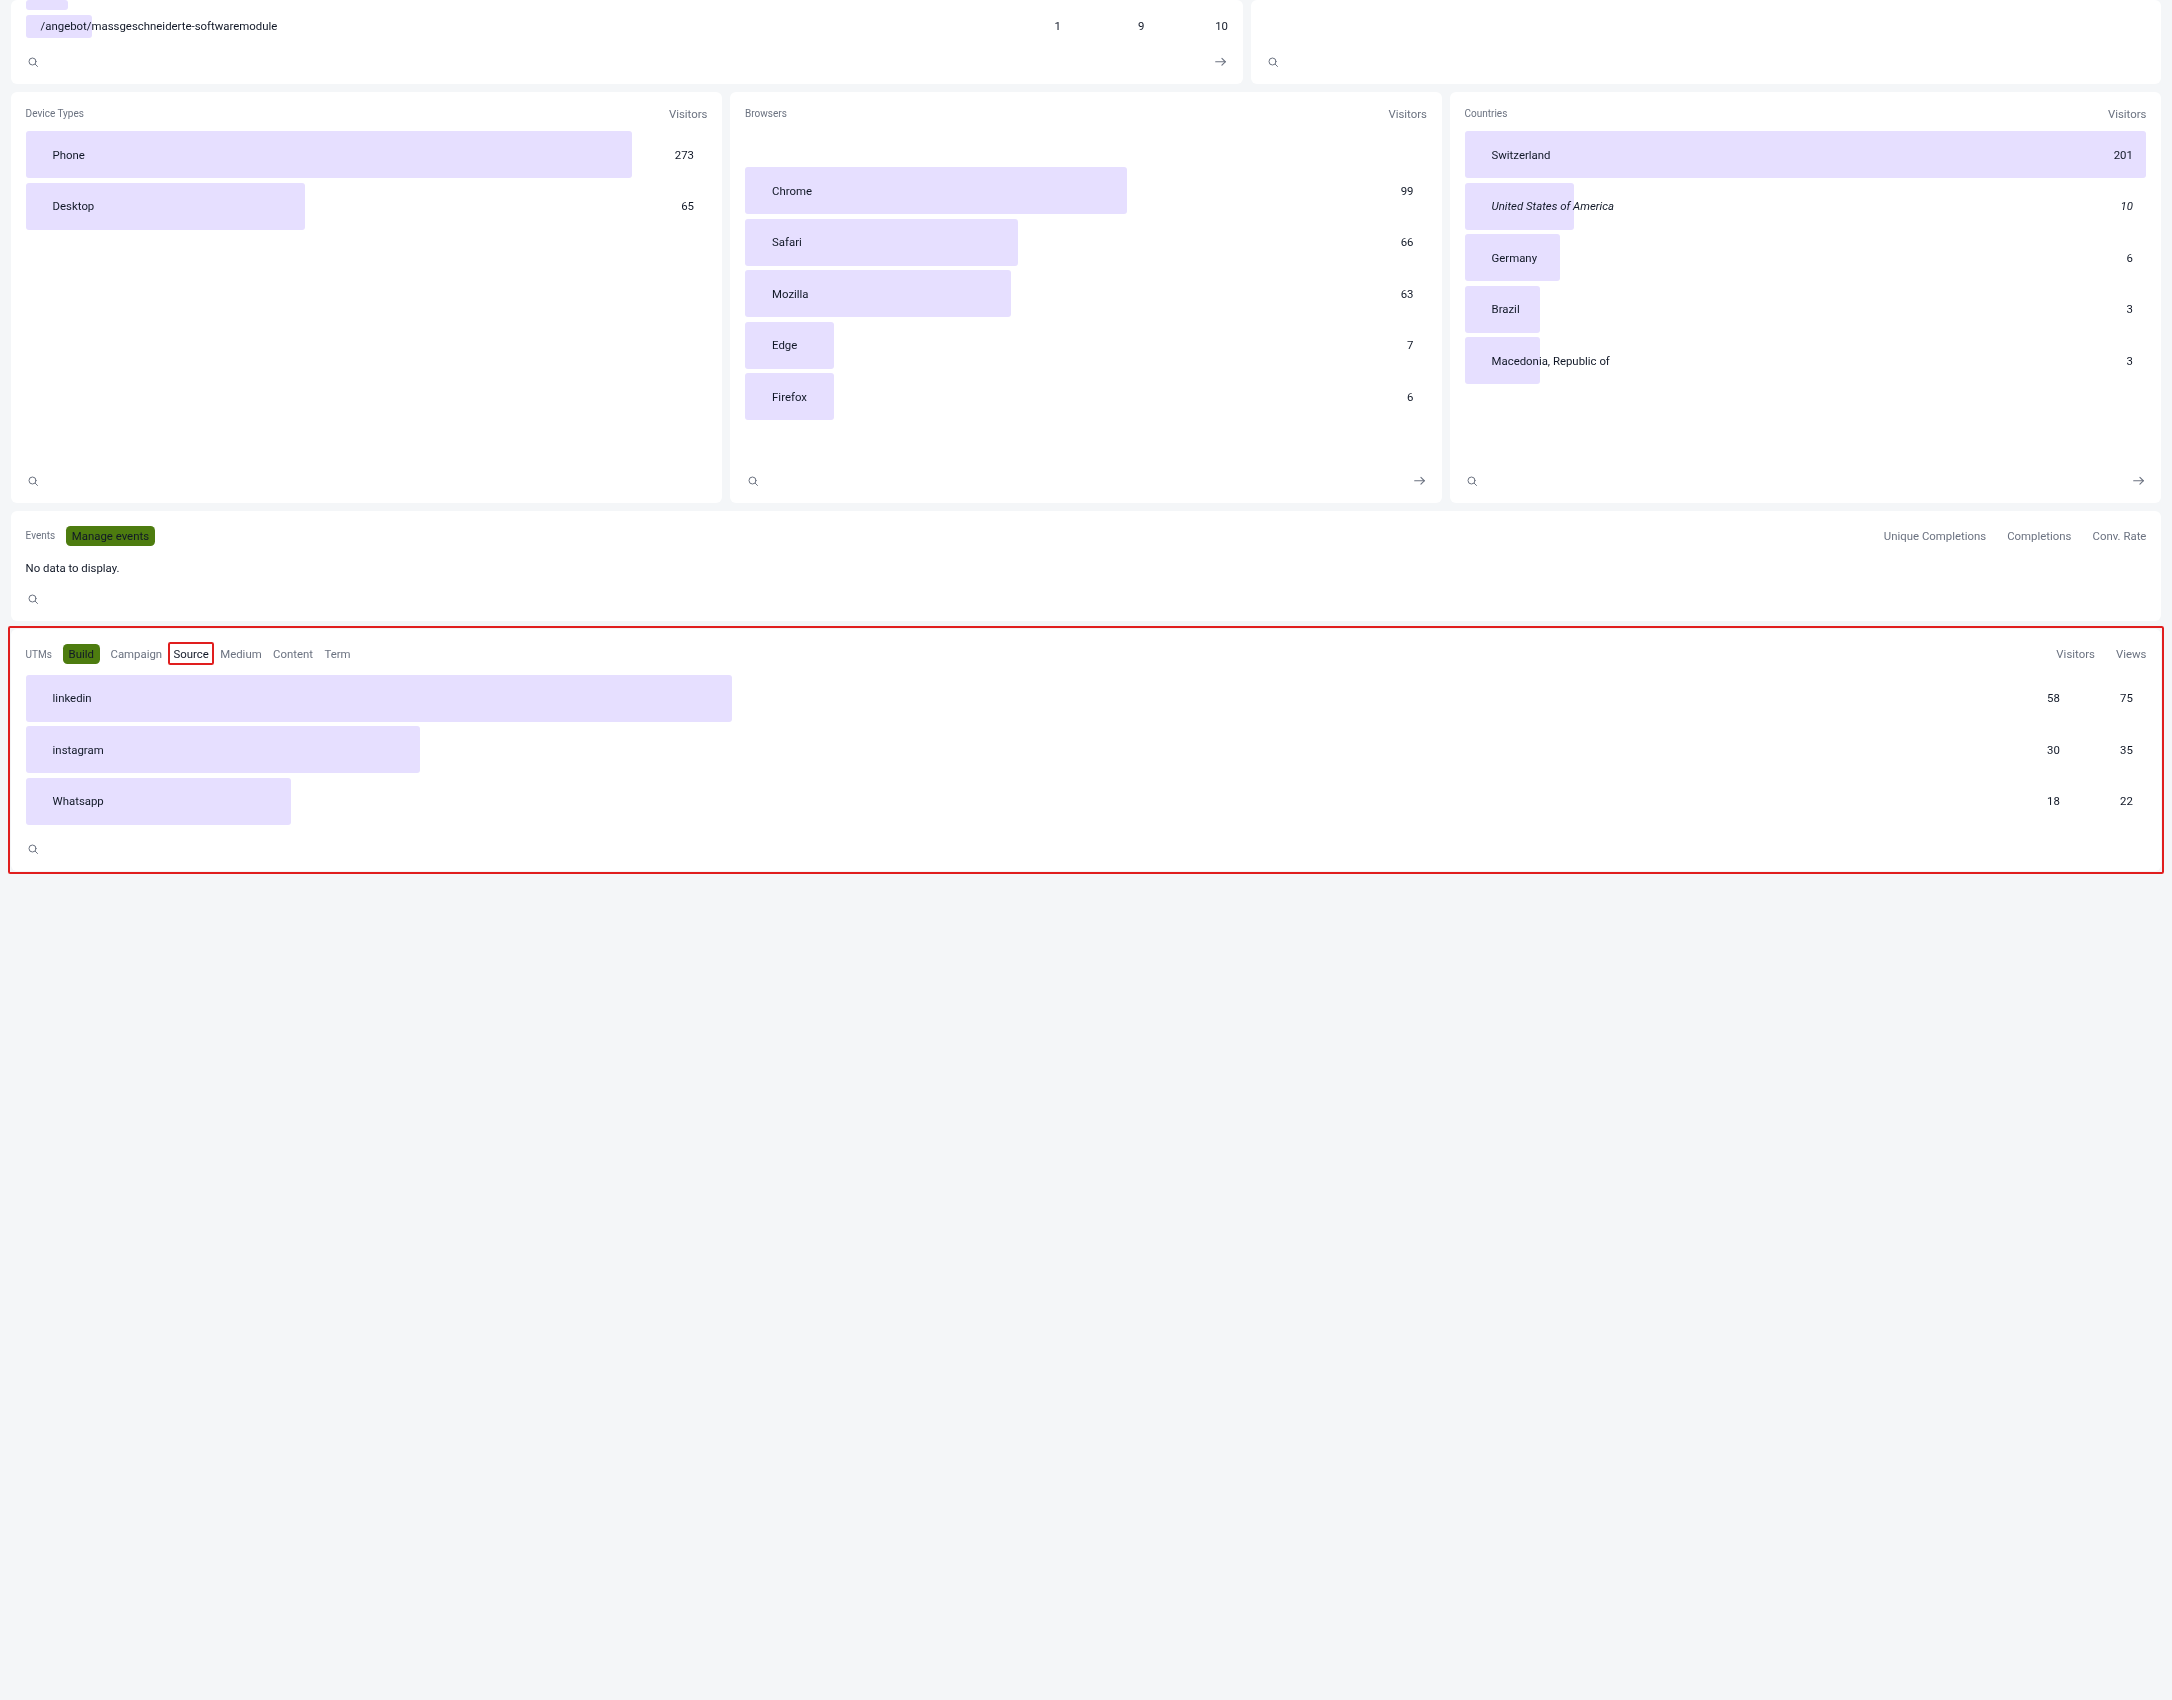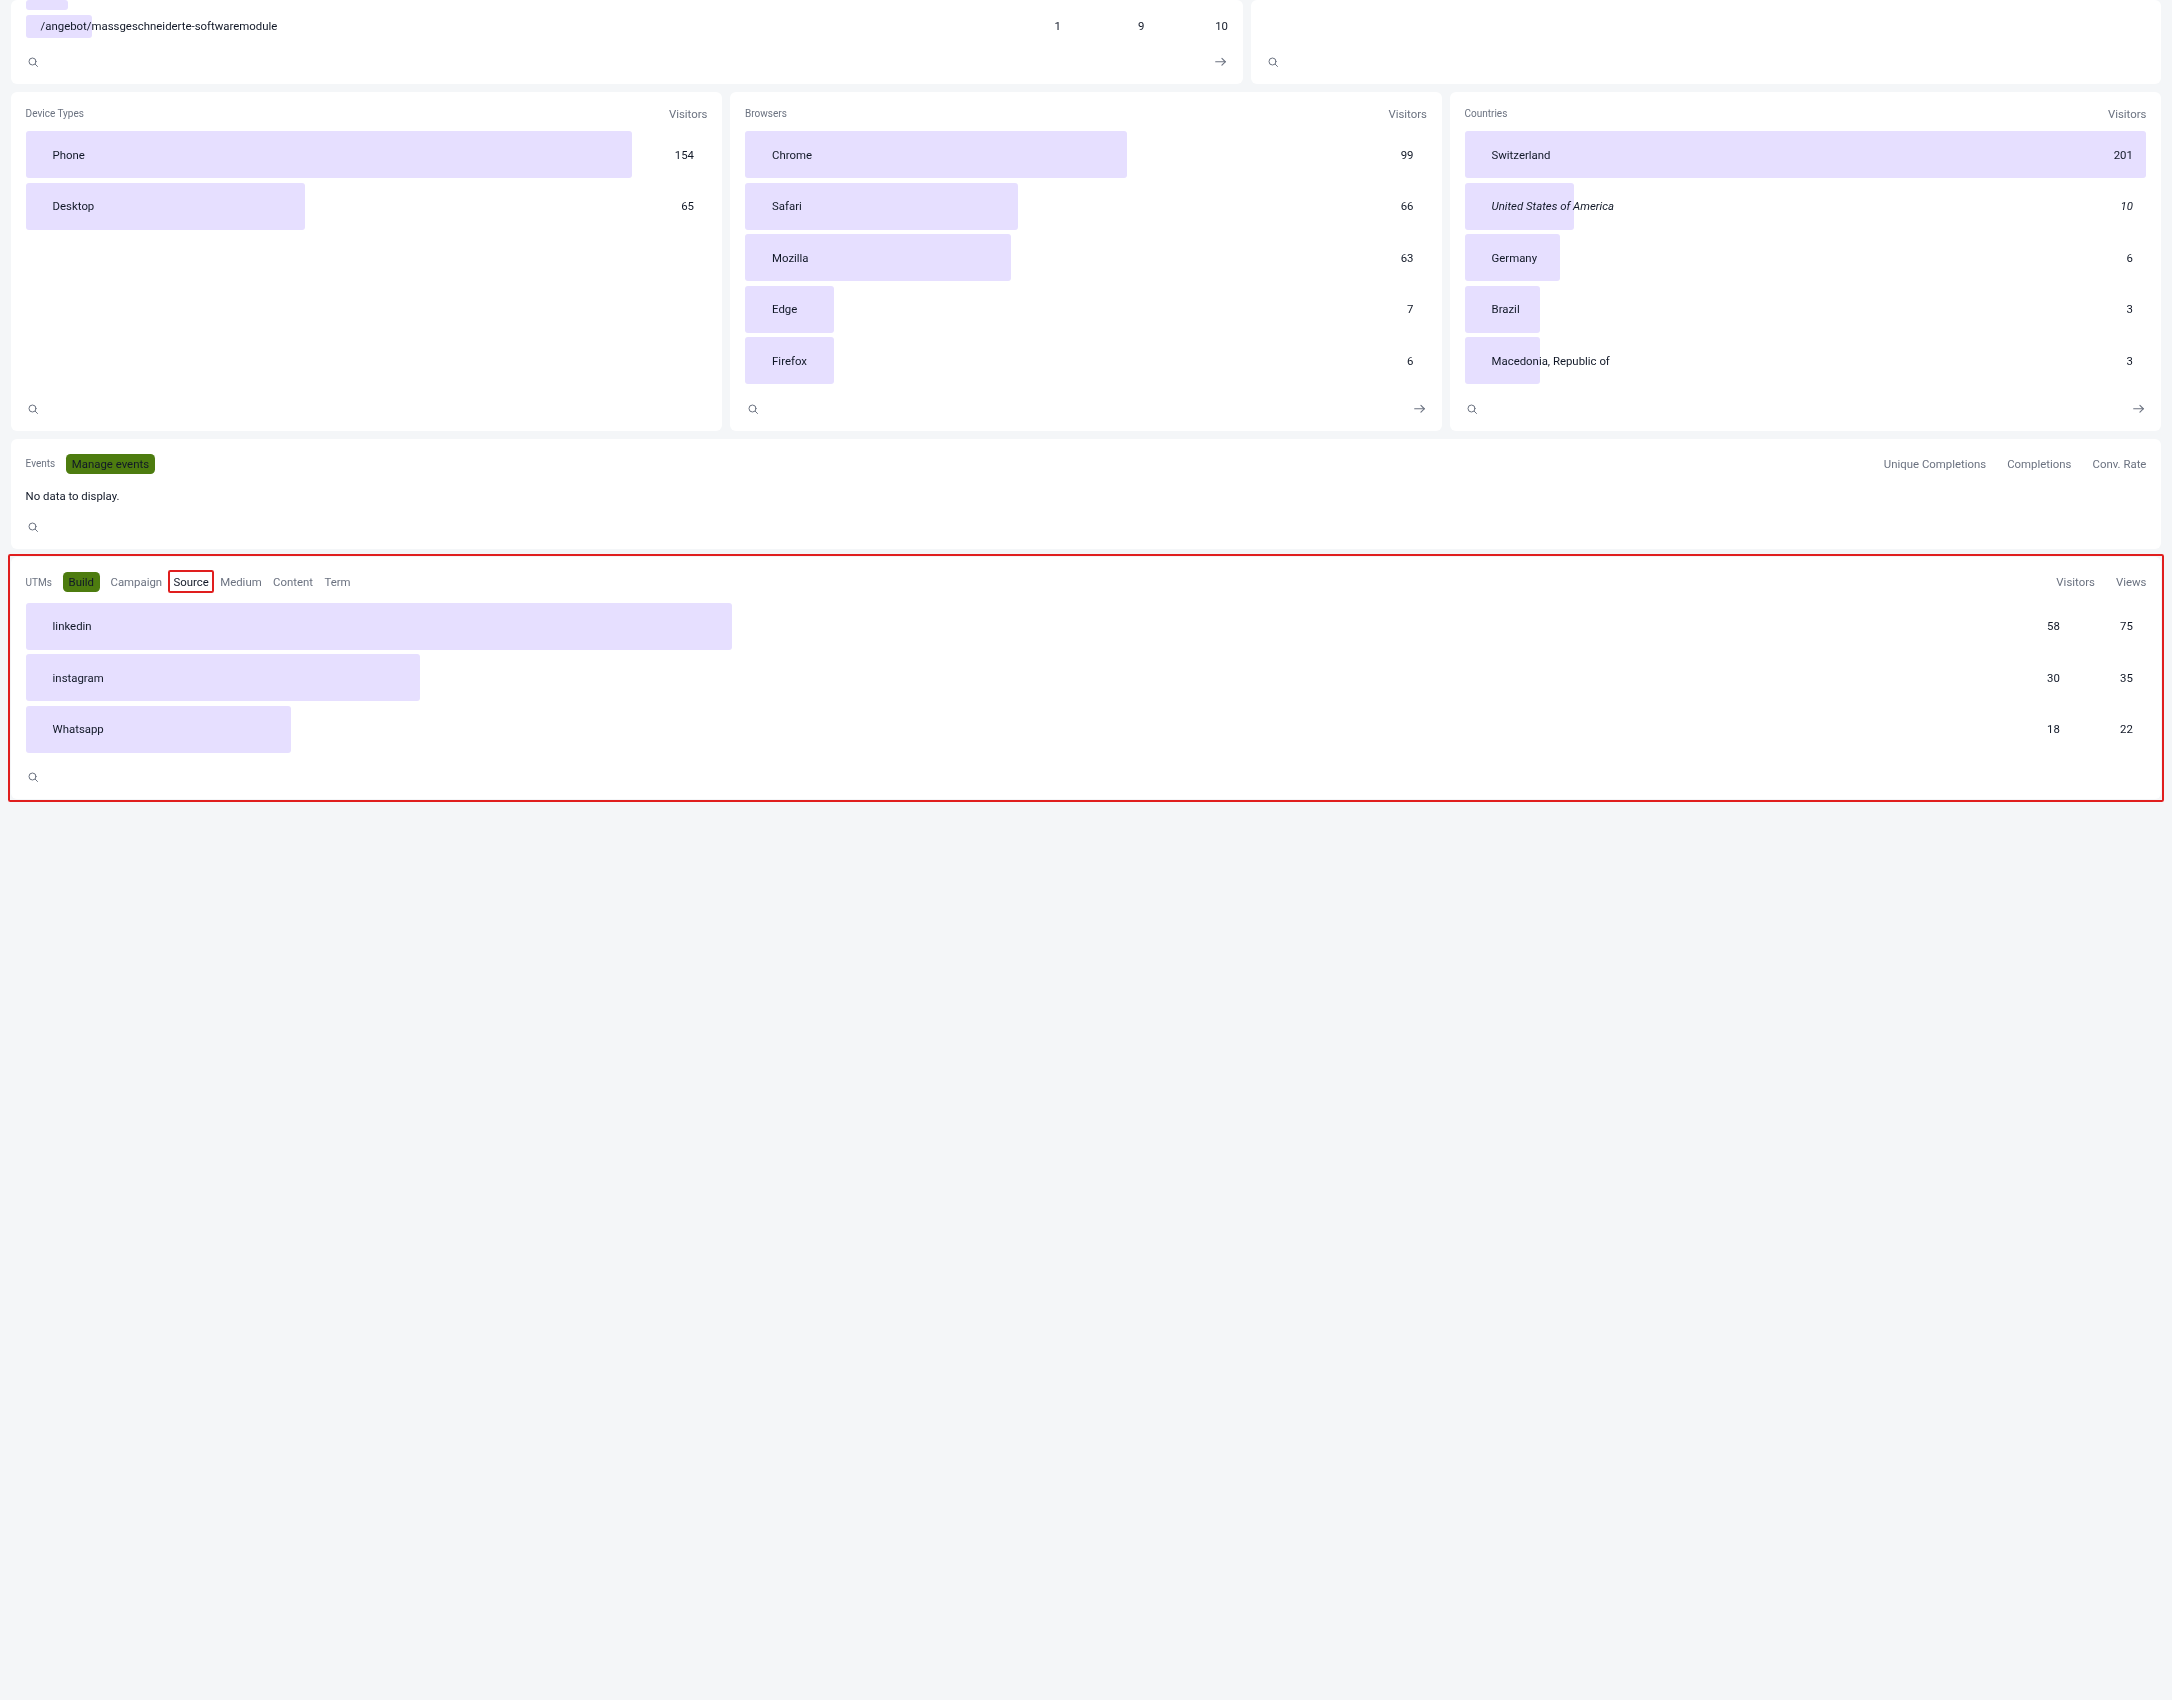--- a/index.html
+++ b/index.html
@@ -148,40 +148,40 @@
     <div class="card-header">
       <span class="card-title">Device Types</span>
       <div class="card-metrics">
           <span class="metric-label">Visitors</span>
         </div>
     </div>
     <div class="card-body" id="device-body">
         <div class="data-row" style="grid-template-columns: 1fr 42px;">
           <div class="bar" style="width: 89%;"></div>
           <div class="label">Phone</div>
-          <div class="val">154</div>
+          <div class="val">273</div>
         </div>
         <div class="data-row" style="grid-template-columns: 1fr 42px;">
           <div class="bar" style="width: 41%;"></div>
           <div class="label">Desktop</div>
           <div class="val">65</div>
         </div>
       </div>
     <div class="card-footer">
       <span class="icon-btn">
         <svg width="12" height="12" viewBox="0 0 24 24" fill="none" stroke="currentColor" stroke-width="2" stroke-linecap="round">
             <circle cx="11" cy="11" r="7"></circle>
             <line x1="21" y1="21" x2="16.65" y2="16.65"></line>
           </svg>
       </span>
       <span></span>
     </div>
   </div>
 
-  <div class="card" style="flex:1;">
+  <div class="card" style="flex:1;gap:36px;">
     <div class="card-header">
       <span class="card-title">Browsers</span>
       <div class="card-metrics">
           <span class="metric-label">Visitors</span>
         </div>
     </div>
     <div class="card-body" id="browsers-body">
         <div class="data-row" style="grid-template-columns: 1fr 42px;">
           <div class="bar" style="width: 56%;"></div>
           <div class="label">Chrome</div>

